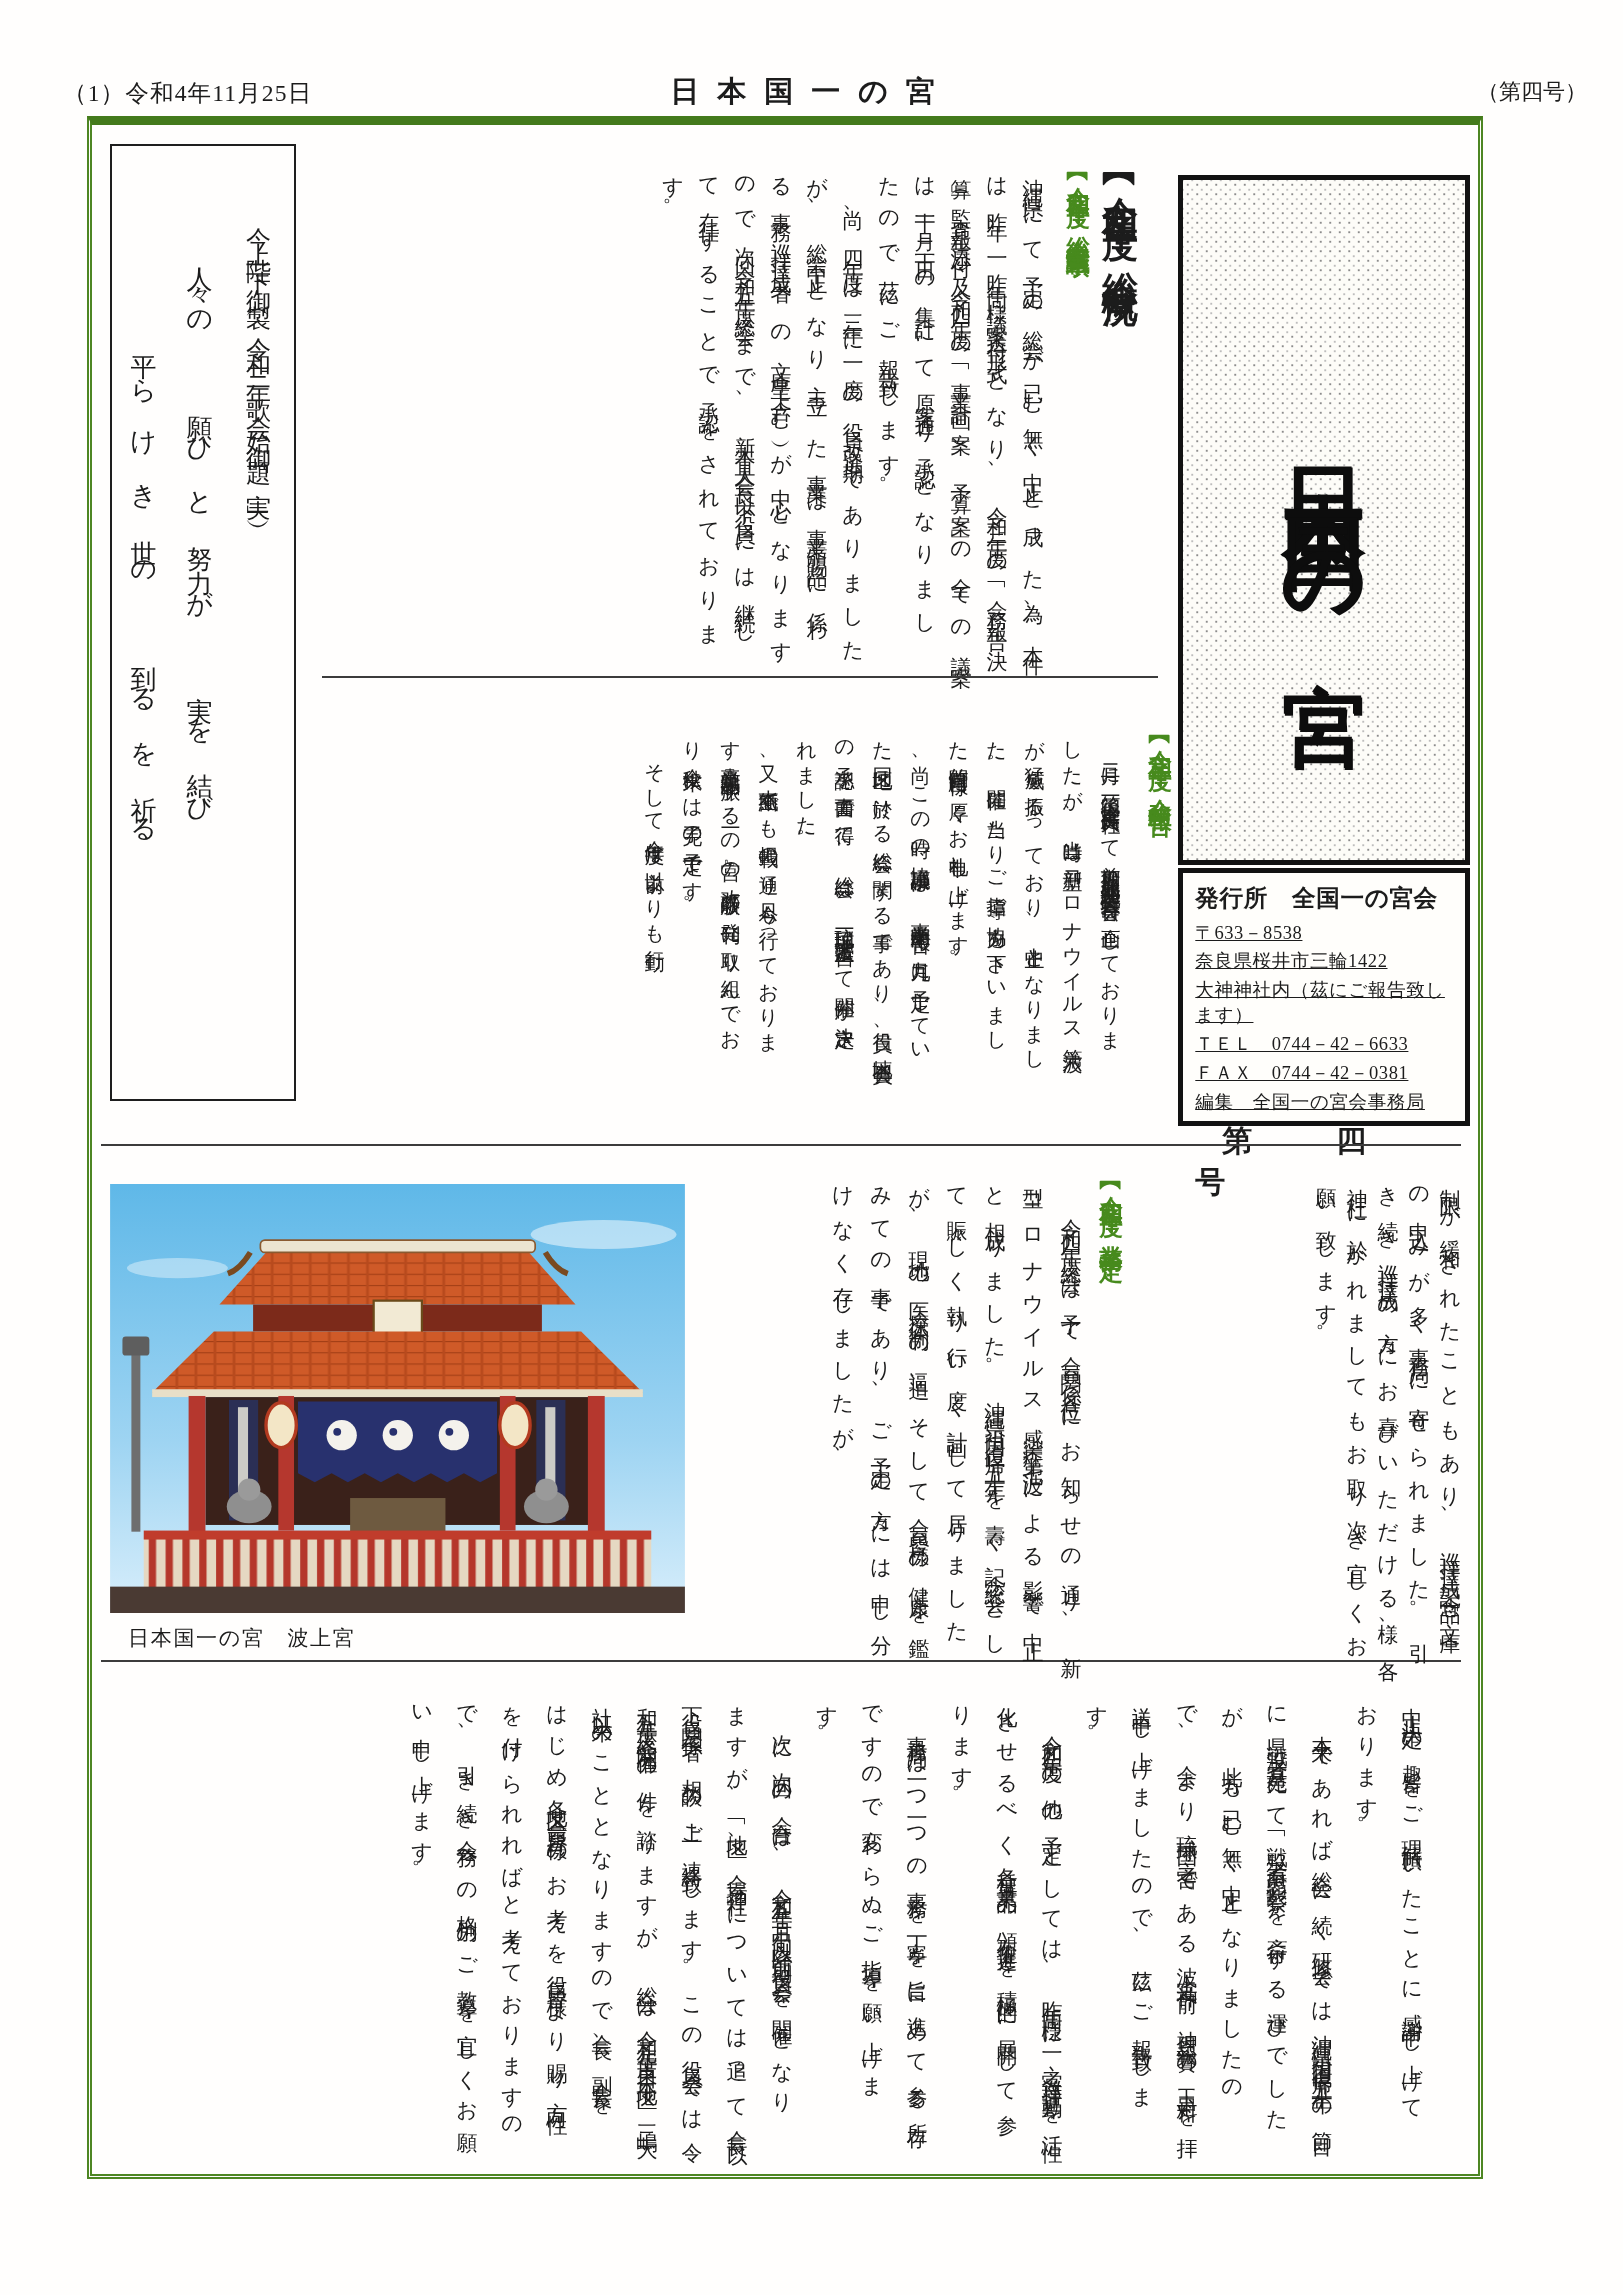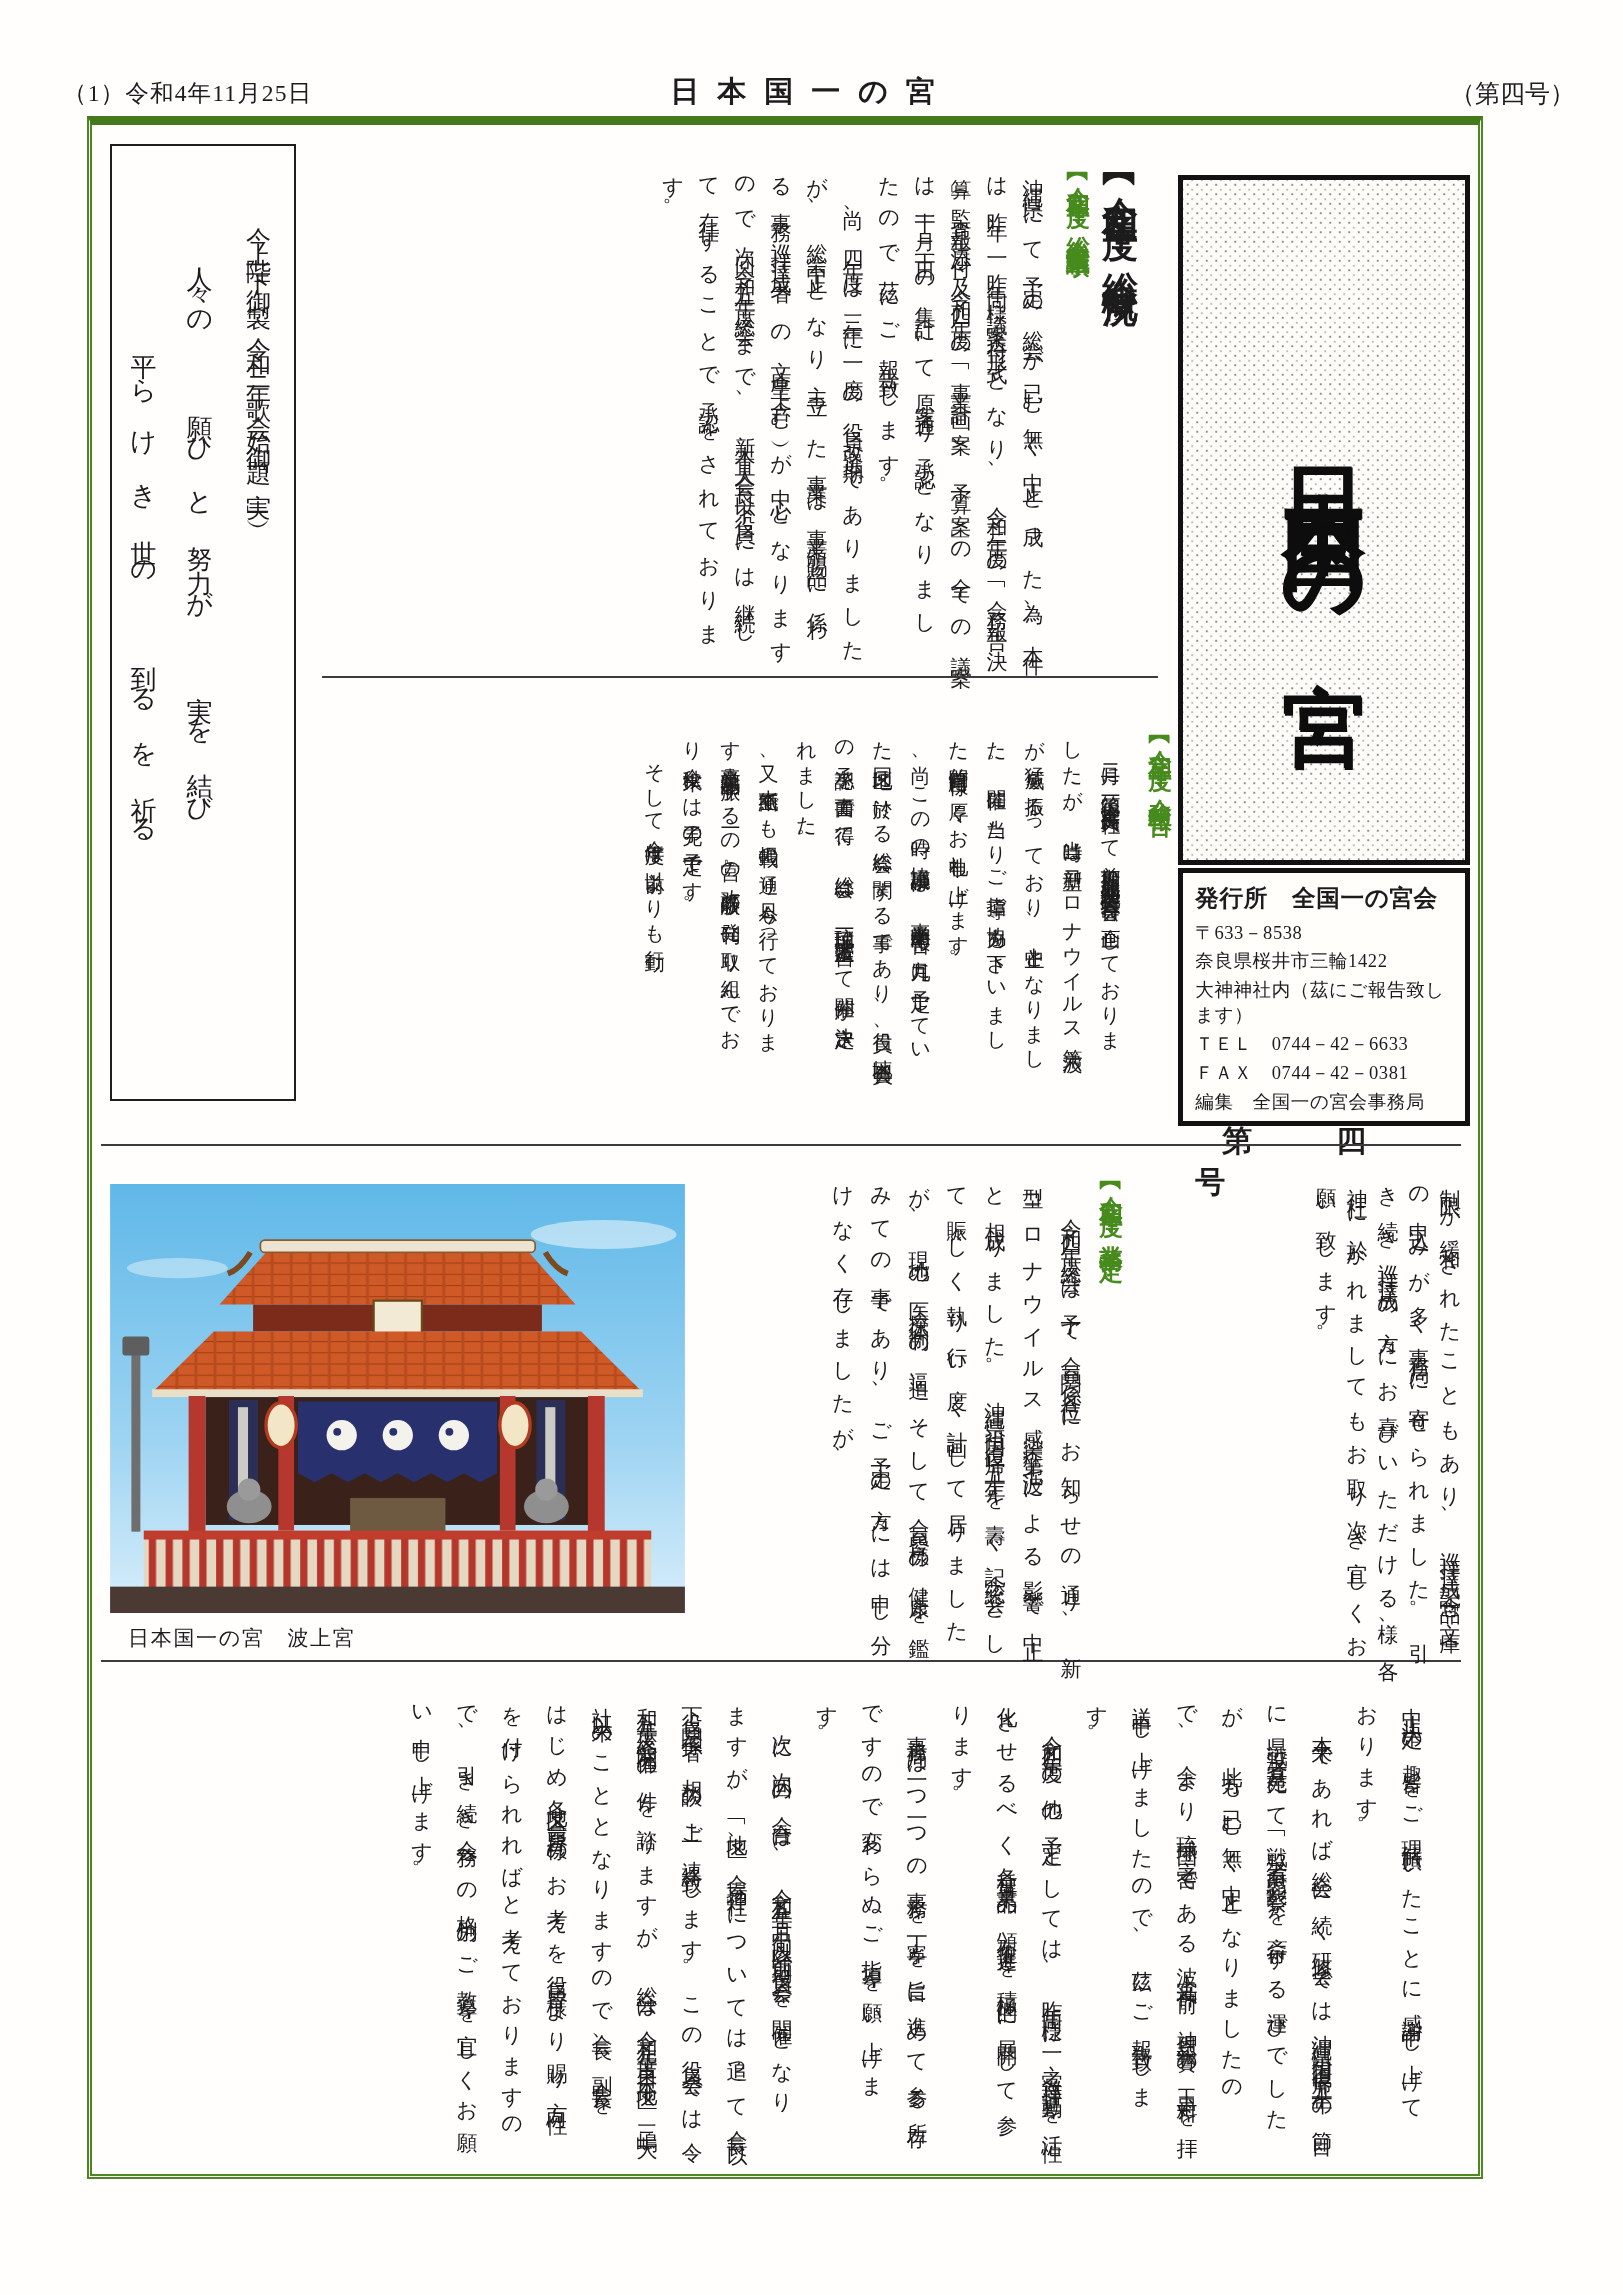--- a/index.html
+++ b/index.html
@@ -2,40 +2,40 @@
 <html style="font-size:9px"><head>
 <meta charset="utf-8">
 <style>
   html,body{margin:0;padding:0;background:#ffffff;}
   .page{position:relative;width:1623px;height:2295px;background:#fffefd;overflow:hidden;
         font-family:"Liberation Serif","DejaVu Serif",serif;color:#1c1c1c;}
   
   .hdr-left{position:absolute;left:63px;top:77px;font-size:23.6px;letter-spacing:1.1px;}
   .hdr-title{position:absolute;left:50%;top:72px;transform:translateX(-50%);
              font-size:29px;font-weight:bold;letter-spacing:0.62em;white-space:nowrap;}
-  .hdr-right{position:absolute;right:48px;top:77px;font-size:25px;}
+  .hdr-right{position:absolute;right:36px;top:77px;font-size:22px;}
   
   .frame{position:absolute;left:87px;top:116px;width:1396px;height:2063px;box-sizing:border-box;
          border:5px double #4d8623;border-top:9px solid #447a1c;}
   
   .v{writing-mode:vertical-rl;text-orientation:mixed;position:absolute;}
   .col{white-space:nowrap;}
   
   .logo-box{position:absolute;left:1178px;top:175px;width:292px;height:690px;box-sizing:border-box;
             border:5px solid #121212;background-color:#fdfcf8;
             background-image:radial-gradient(circle,#8c8c8c 1px,transparent 1.1px),
                              radial-gradient(circle,#bdbdbd 0.8px,transparent 0.9px);
             background-size:9.5px 9.5px,9.5px 9.5px;background-position:0 0,4.5px 5px;}
   .logo-text{writing-mode:vertical-rl;position:absolute;left:50%;top:50%;transform:translate(-50%,-50%);
              font-size:83px;font-weight:bold;letter-spacing:0.28em;color:#0d0d0d;
              text-shadow:1.1px 1.1px 0 #0d0d0d;white-space:nowrap;}
   .pub-box{position:absolute;left:1178px;top:868px;width:292px;height:258px;box-sizing:border-box;
            border:5px solid #121212;background:#fffefb;padding:7.9px 12.3px;}
   .pub-name{font-size:23.6px;font-weight:600;letter-spacing:0.6px;margin:1.1px 0 5.6px 0;}
-  .pub-line{font-size:18.5px;margin:3.9px 0;letter-spacing:0.6px;}
+  .pub-line{font-size:18.5px;margin:3.9px 0;letter-spacing:0.6px;text-decoration:underline;}
   .pub-issue{font-size:30px;font-weight:bold;text-align:left;letter-spacing:0.9em;margin-top:6.7px;text-indent:0.9em;}
   
   .headline1{font-size:36px;font-weight:bold;letter-spacing:0.18em;}
   .subhead{font-size:23.6px;font-weight:bold;letter-spacing:0.18em;color:#478a1d;}
   .body-v p{margin:0;padding:0;}
   .b1{font-size:21px;letter-spacing:10px;line-height:36px;}
   .b2{font-size:20px;letter-spacing:2.2px;line-height:38px;}
   .b3{font-size:21px;letter-spacing:9px;line-height:31px;}
   .b4{font-size:21px;letter-spacing:9px;line-height:38px;}
   .b5{font-size:21px;letter-spacing:6.7px;line-height:45px;}

